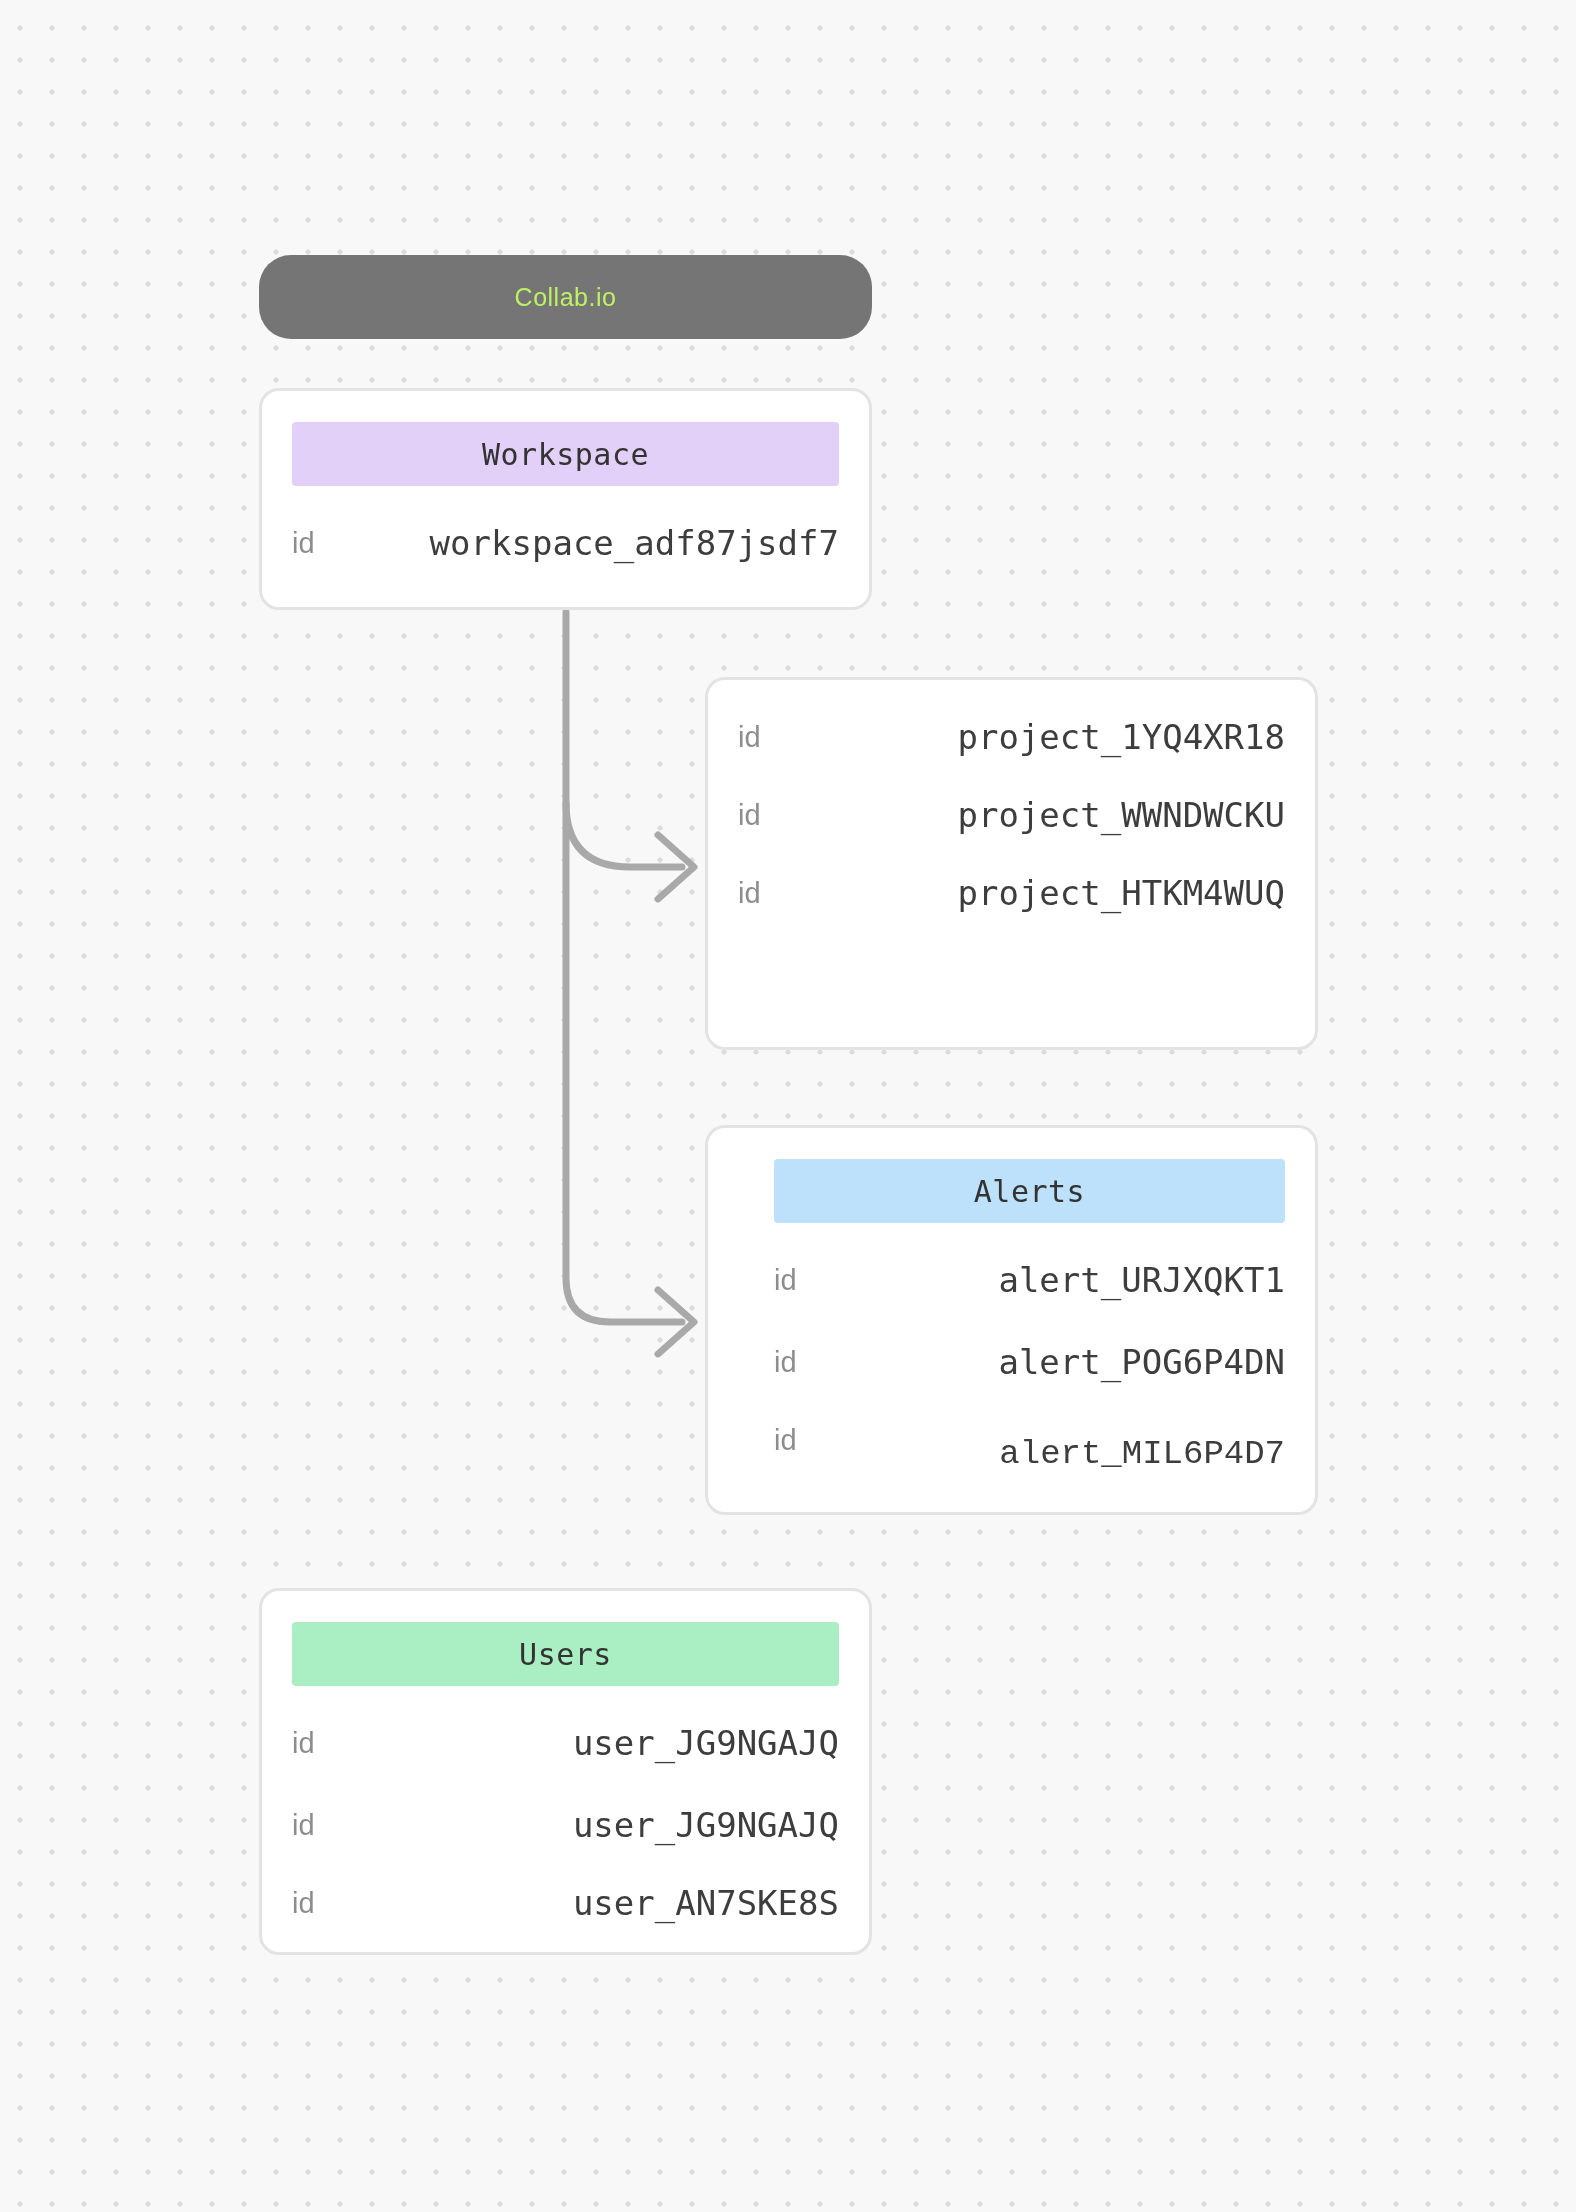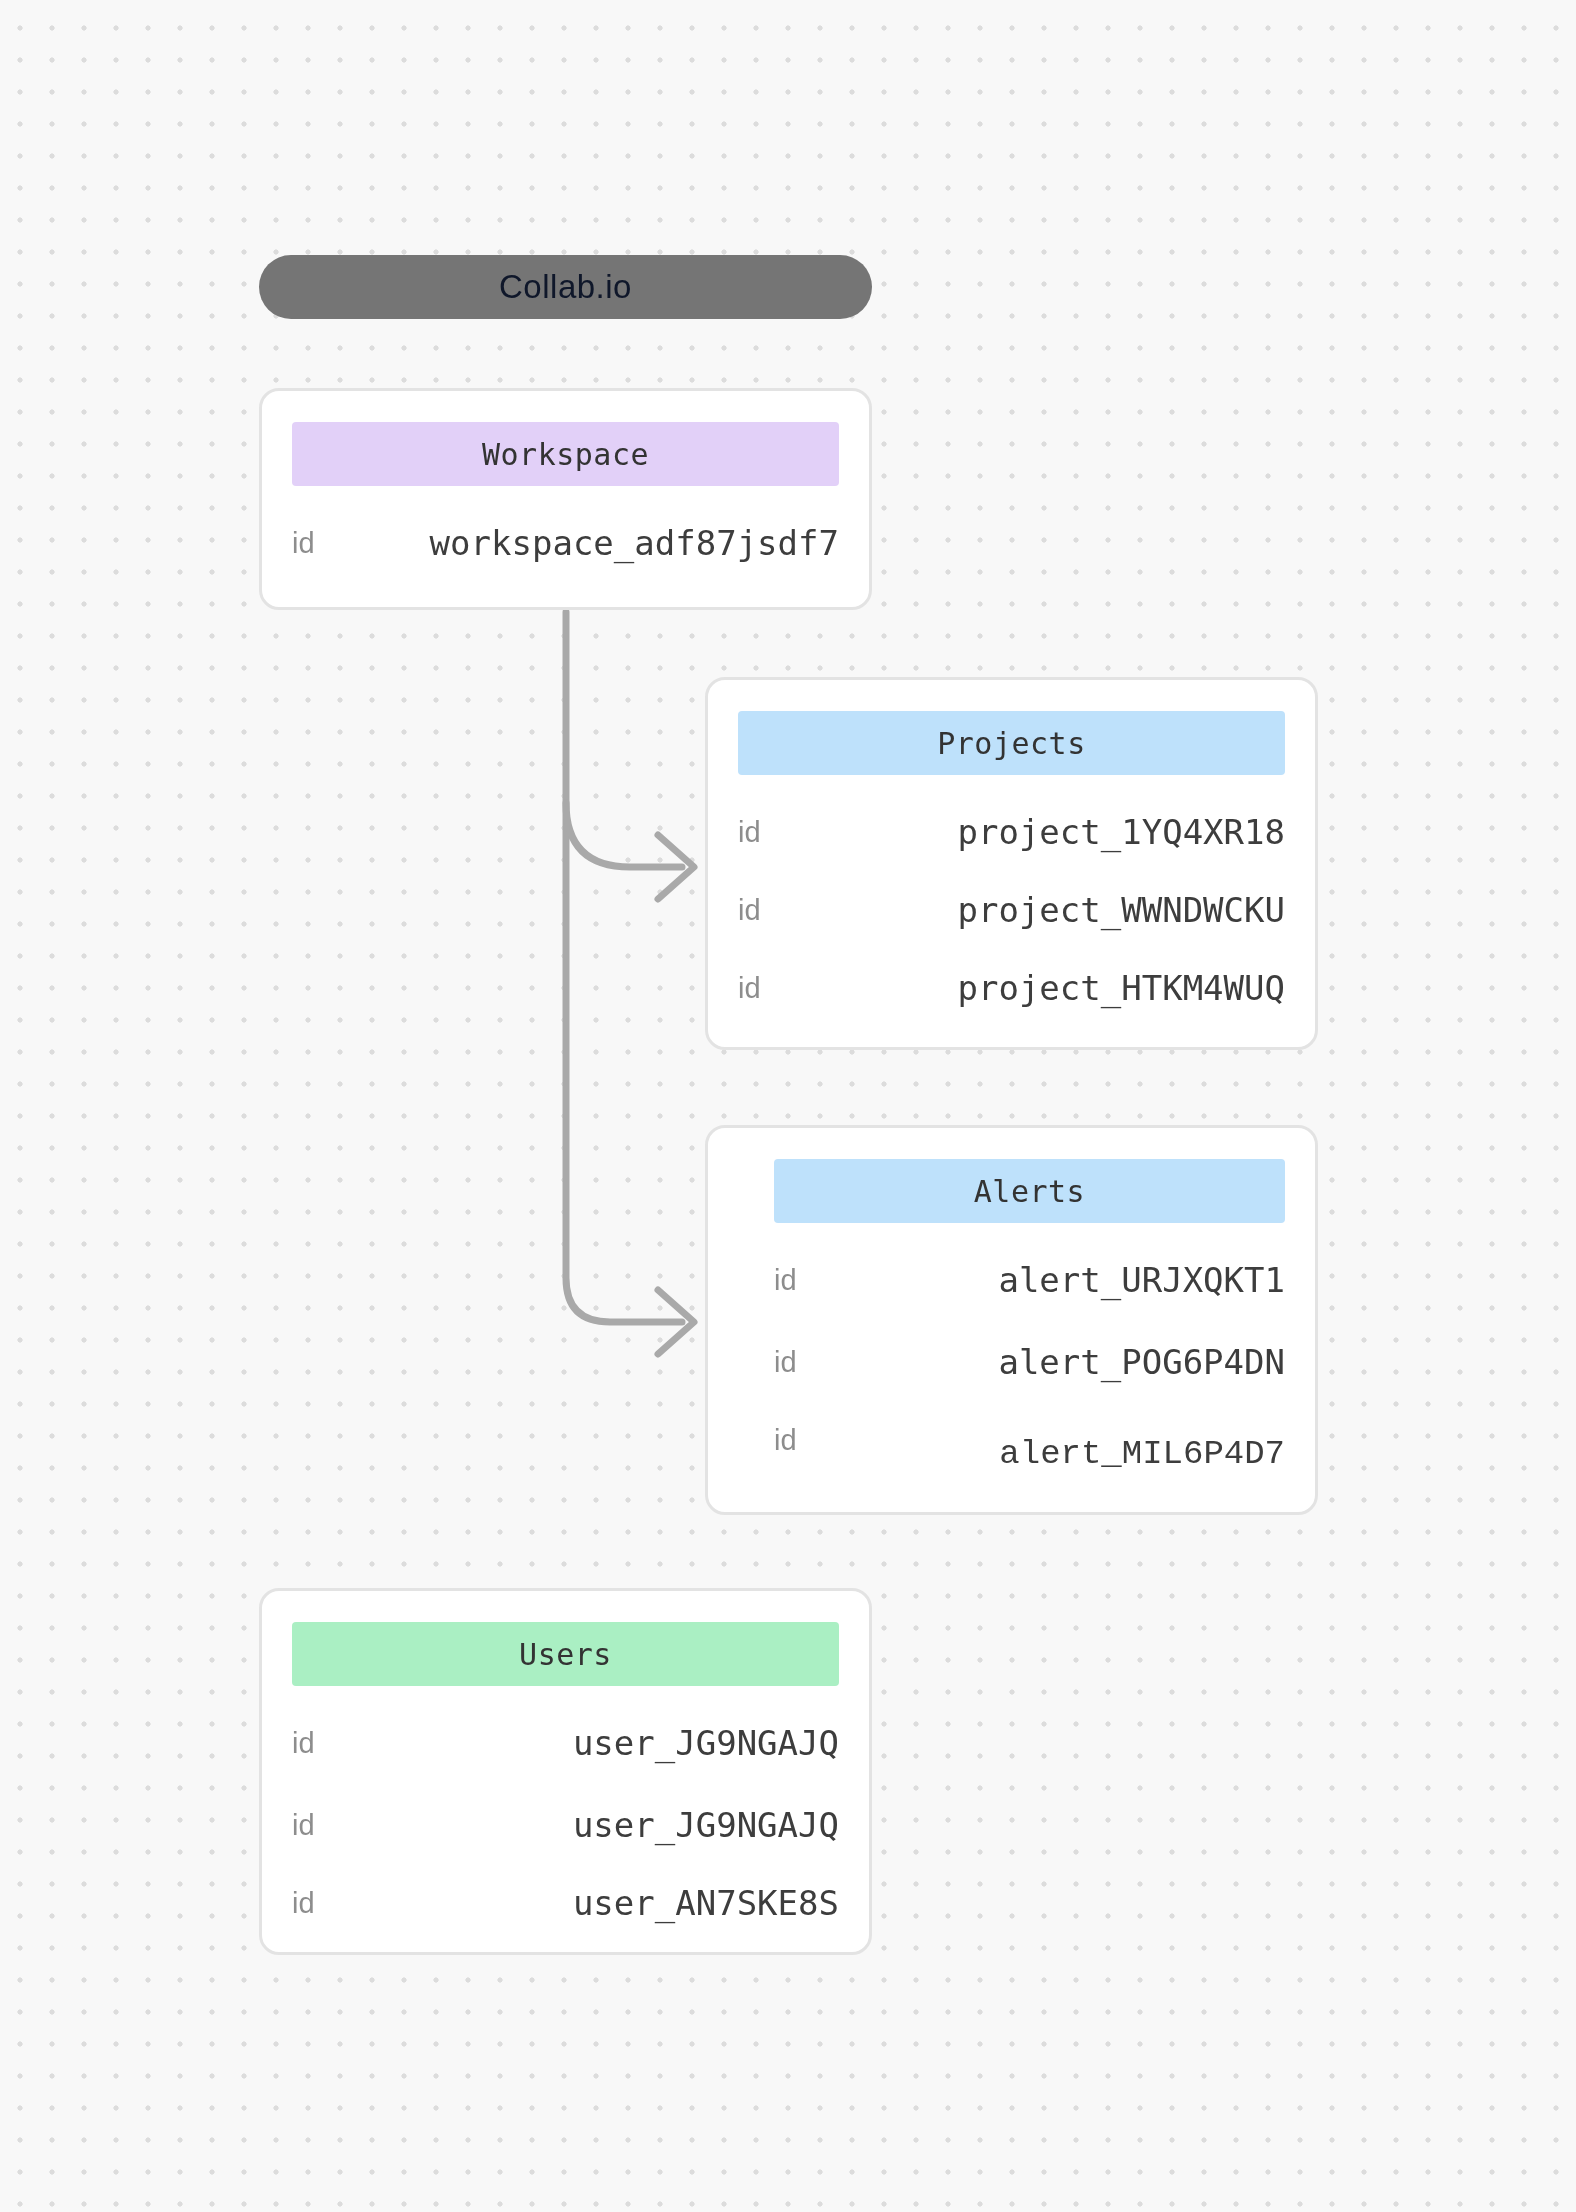--- a/index.html
+++ b/index.html
@@ -13,23 +13,23 @@
     position:relative;width:1576px;height:2212px;
     background-color:#f8f8f8;
     background-image:radial-gradient(circle,#dcdcdc 2.3px,rgba(0,0,0,0) 2.9px);
     background-size:32px 32px;
     background-position:4px 12px;
   }
   .connectors{position:absolute;left:0;top:0;width:1576px;height:2212px;pointer-events:none;}
   .connectors path{fill:none;stroke-width:7px;stroke-linecap:round;stroke-linejoin:round;}
 
   .title-pill{
-    position:absolute;left:259px;top:255px;width:613px;height:64px;
+    position:absolute;left:259px;top:255px;width:613px;height:84px;
     border-radius:32px;display:flex;align-items:center;justify-content:center;
-    color:#0f172a;font-size:33px;letter-spacing:0.5px;
+    color:#bef264;font-size:25px;letter-spacing:0.5px;
   }
 
   .card{
     position:absolute;box-sizing:border-box;width:613px;
     background:#ffffff;border:3px solid #e3e3e3;border-radius:20px;
   }
   .card-workspace{left:259px;top:388px;height:222px;}
   .card-projects{left:705px;top:677px;height:373px;}
   .card-alerts{left:705px;top:1125px;height:390px;padding-left:36px;}
   .card-users{left:259px;top:1588px;height:367px;}
@@ -75,23 +75,20 @@
     <div class="card-header" style="background-color: rgb(226, 208, 248);">
       <span>Workspace</span>
     </div>
     <div class="row first">
       <span class="label">id</span>
       <span class="value">workspace_adf87jsdf7</span>
     </div>
   </section>
 
   <section class="card card-projects">
-    <div class="card-header" style="background-color: rgb(190, 225, 251);">
-      <span>Projects</span>
-    </div>
     <div class="row first">
       <span class="label">id</span>
       <span class="value">project_1YQ4XR18</span>
     </div>
     <div class="row">
       <span class="label">id</span>
       <span class="value">project_WWNDWCKU</span>
     </div>
     <div class="row">
       <span class="label">id</span>

